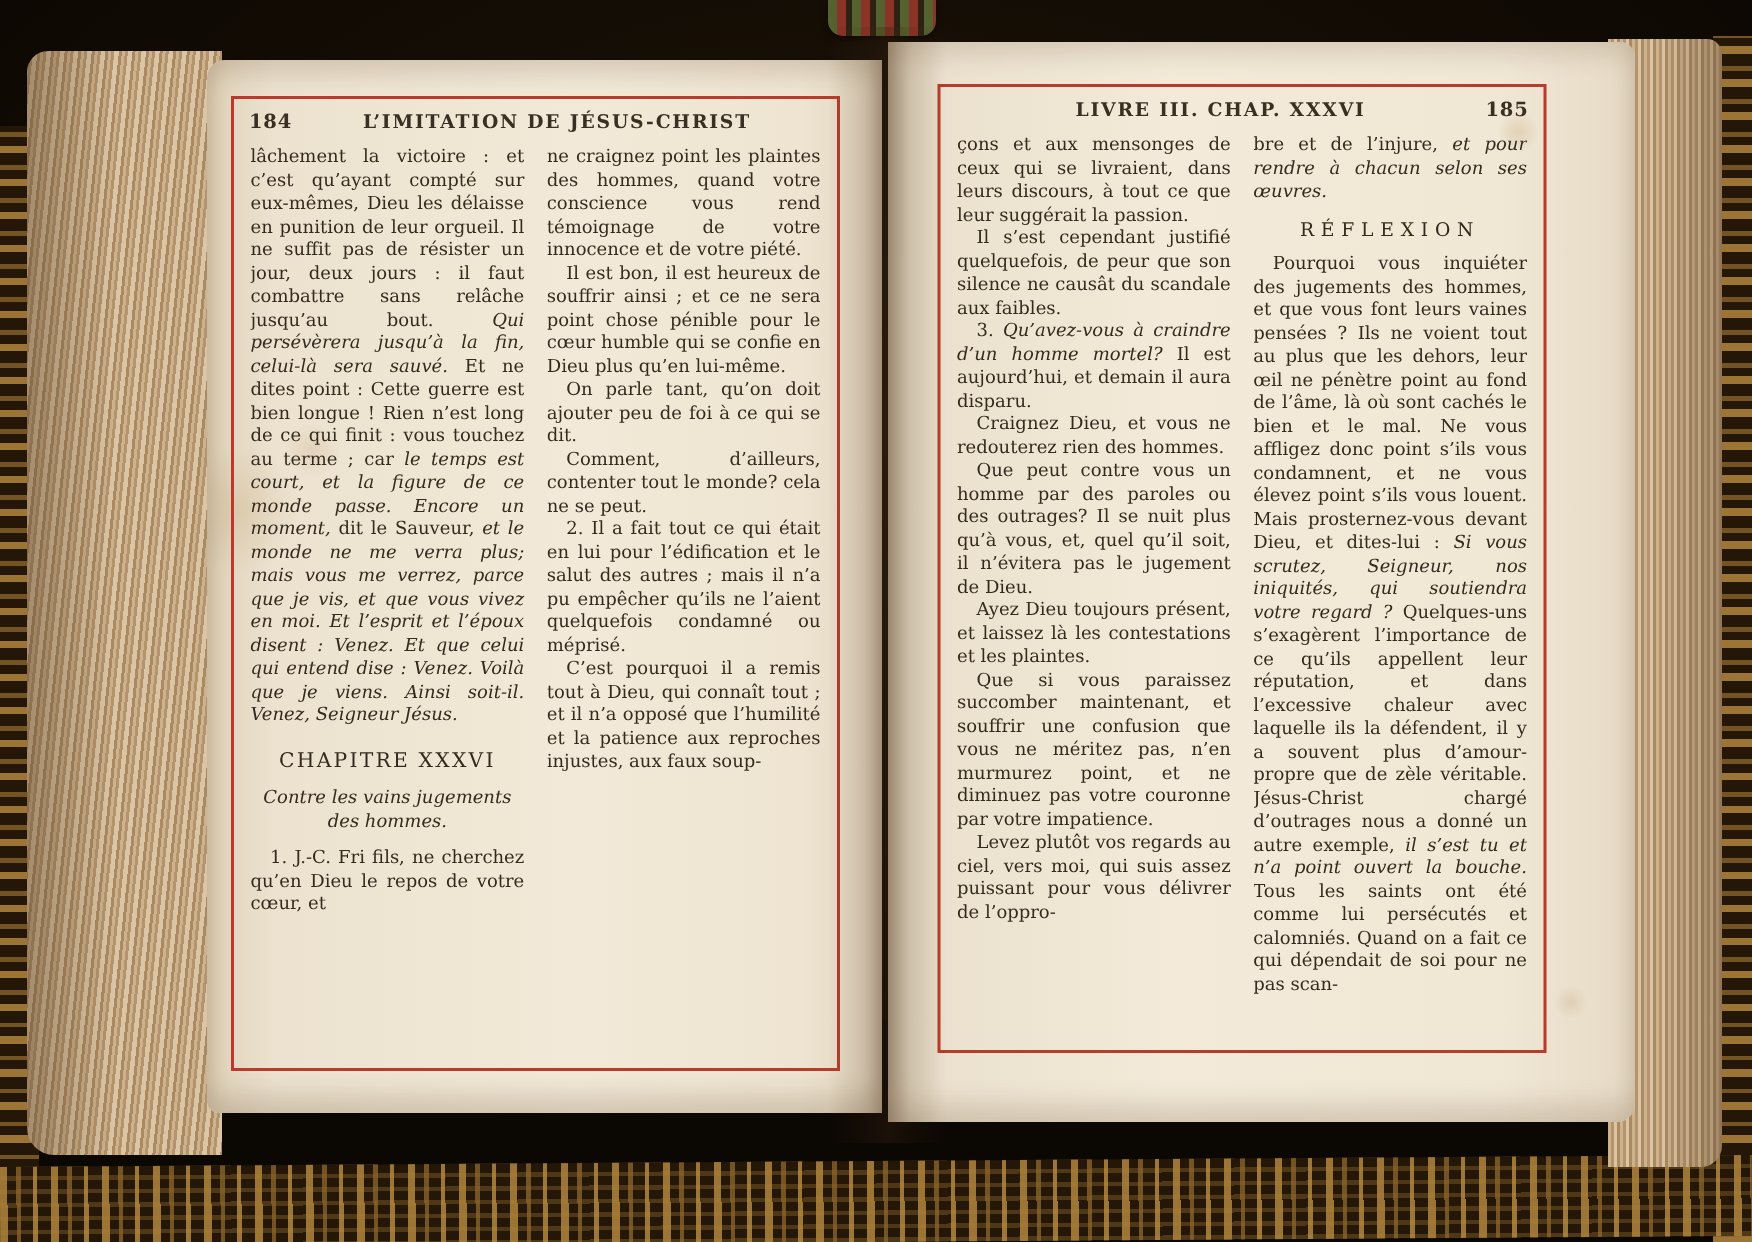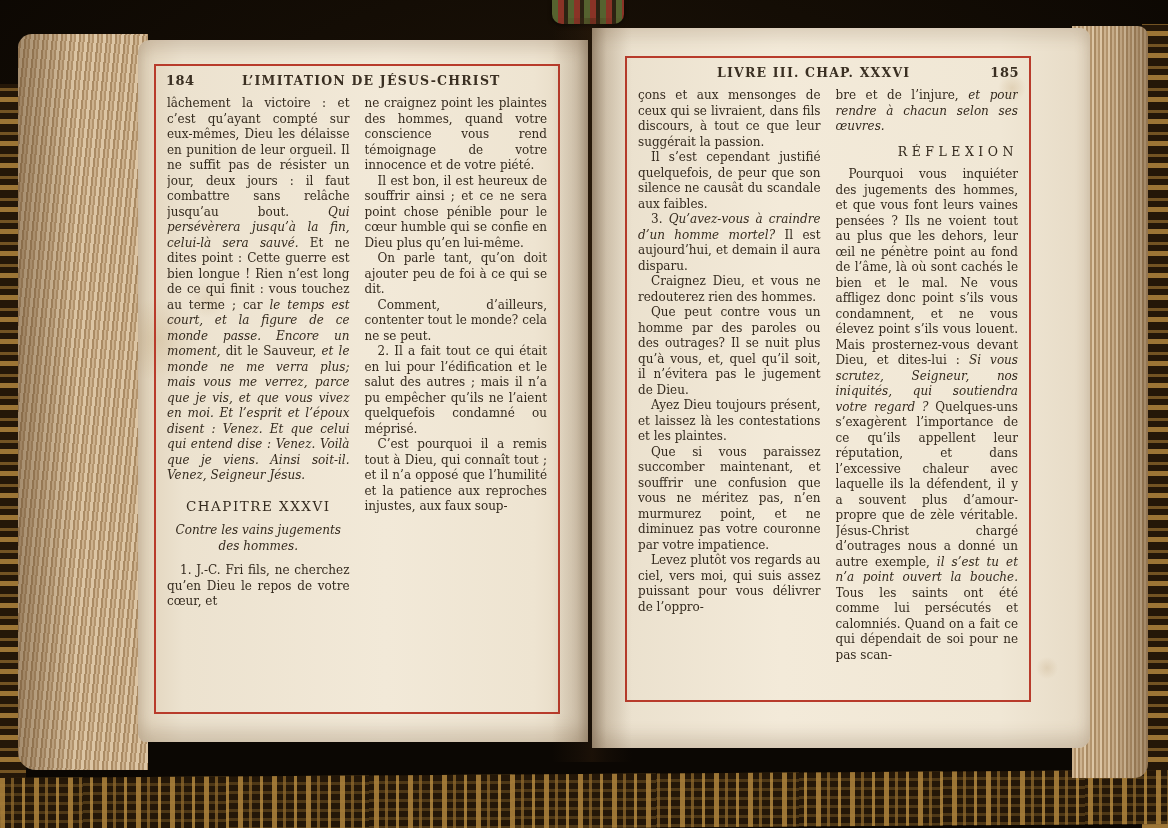--- a/index.html
+++ b/index.html
@@ -132,21 +132,21 @@
   .para.indent{text-indent:13px;}
   .para i{font-style:italic;}
   .chapter-heading{
     text-align:center;font-size:13.5px;letter-spacing:1.5px;
     margin:15px 0 9px 0;
   }
   .chapter-subtitle{
     text-align:center;font-style:italic;margin:0 0 9px 0;
   }
   .section-heading{
-    text-align:right;letter-spacing:4.5px;font-size:12.5px;
+    text-align:center;letter-spacing:4.5px;font-size:12.5px;
     margin:9px 0 8px 0;
   }
 </style>
 </head>
 <body>
 
 <div class="scene">
 
   <div class="cover cover-left"></div>
   <div class="cover cover-right"></div>
@@ -184,21 +184,21 @@
   </div>
 
   <div class="page page-right">
     <div class="frame frame-right">
       <div class="page-header">
         <span class="running-title">LIVRE III. CHAP. XXXVI</span>
         <span class="pageno">185</span>
       </div>
       <div class="cols">
         <div class="col">
-            <p class="para"><span>çons et aux mensonges de ceux qui se livraient, dans fils discours, à tout ce que leur suggérait la passion.</span></p>
+            <p class="para"><span>çons et aux mensonges de ceux qui se livraient, dans leurs discours, à tout ce que leur suggérait la passion.</span></p>
             <p class="para indent"><span>Il s’est cependant justifié quelquefois, de peur que son silence ne causât du scandale aux faibles.</span></p>
             <p class="para indent"><span>3. </span><i>Qu’avez-vous à craindre d’un homme mortel?</i><span> Il est aujourd’hui, et demain il aura disparu.</span></p>
             <p class="para indent"><span>Craignez Dieu, et vous ne redouterez rien des hommes.</span></p>
             <p class="para indent"><span>Que peut contre vous un homme par des paroles ou des outrages? Il se nuit plus qu’à vous, et, quel qu’il soit, il n’évitera pas le jugement de Dieu.</span></p>
             <p class="para indent"><span>Ayez Dieu toujours présent, et laissez là les contestations et les plaintes.</span></p>
             <p class="para indent"><span>Que si vous paraissez succomber maintenant, et souffrir une confusion que vous ne méritez pas, n’en murmurez point, et ne diminuez pas votre couronne par votre impatience.</span></p>
             <p class="para indent"><span>Levez plutôt vos regards au ciel, vers moi, qui suis assez puissant pour vous délivrer de l’oppro-</span></p>
           </div>
         <div class="col">
             <p class="para"><span>bre et de l’injure, </span><i>et pour rendre à chacun selon ses œuvres.</i></p>

